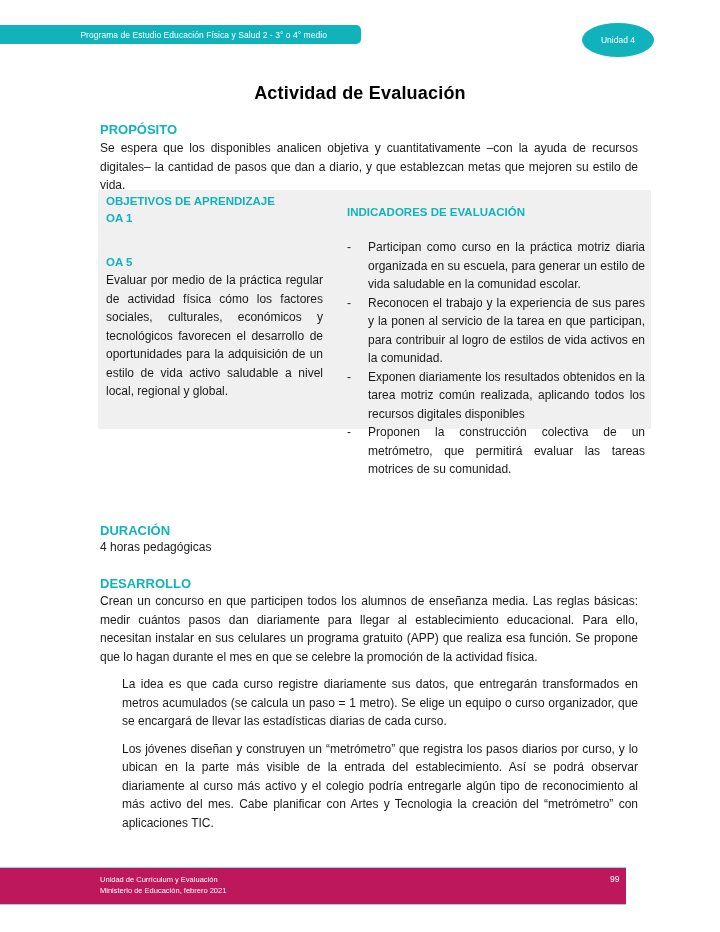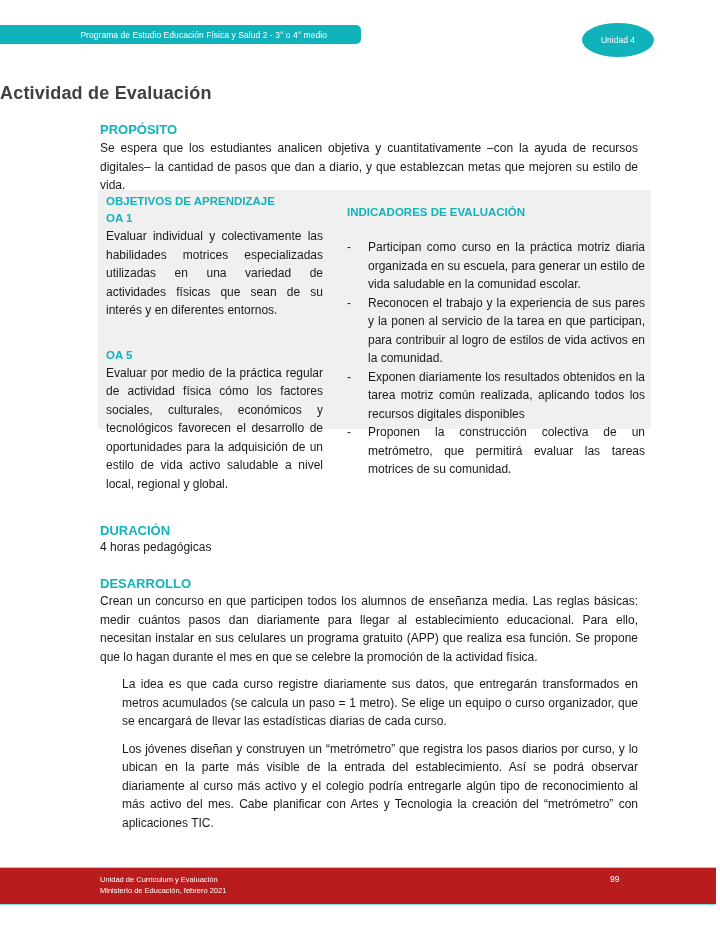--- a/index.html
+++ b/index.html
@@ -48,22 +48,22 @@
     }
     .unit-badge span {
       color: #ffffff;
       font-size: 8.5px;
     }
     .page-title {
       position: absolute;
       left: 0;
       width: 720px;
       top: 83px;
-      text-align: left;
-      color: #404040;
+      text-align: center;
+      color: #000000;
       font-weight: bold;
       font-size: 18px;
       letter-spacing: 0.2px;
     }
     .section-heading {
       color: #10b3bb;
       font-weight: bold;
       font-size: 13px;
       margin: 0;
     }
@@ -138,23 +138,23 @@
       top: 576px;
       width: 538px;
     }
     .desarrollo .section-heading { margin-bottom: 1px; }
     .desarrollo .body-text + .body-text { margin-top: 9px; margin-left: 22px; }
 
     .footer-bar {
       position: absolute;
       left: 0;
       top: 867px;
-      width: 716px;
+      width: 626px;
       height: 36px;
-      background: #b91c1c;
+      background: #be185d;
       border-top: 1px solid #7fe0e4;
       border-bottom: 1px solid #7fe0e4;
     }
     .footer-text {
       position: absolute;
       left: 100px;
       top: 6px;
       color: #ffffff;
       font-size: 7.5px;
       line-height: 11px;
@@ -174,29 +174,28 @@
   <span class="header-title">Programa de Estudio Educación Física y Salud 2 - 3° o 4° medio</span>
 </div>
 <div class="unit-badge">
   <span>Unidad 4</span>
 </div>
 
 <div class="page-title">Actividad de Evaluación</div>
 
 <section class="proposito">
   <h3 class="section-heading">PROPÓSITO</h3>
-  <p class="body-text">Se espera que los estudiantes analicen objetiva y cuantitativamente –con la ayuda de recursos digitales– la cantidad de pasos que dan a diario, y que establezcan metas que mejoren su estilo de vida.</p>
+  <p class="body-text">Se espera que los disponibles analicen objetiva y cuantitativamente –con la ayuda de recursos digitales– la cantidad de pasos que dan a diario, y que establezcan metas que mejoren su estilo de vida.</p>
 </section>
 
 <div class="oa-table">
   <div class="oa-col left">
     <div class="section-heading">OBJETIVOS DE APRENDIZAJE</div>
     <div class="oa-block">
       <div class="section-heading">OA 1</div>
-      <p class="body-text">Evaluar individual y colectivamente las habilidades motrices especializadas utilizadas en una variedad de actividades físicas que sean de su interés y en diferentes entornos.</p>
     </div>
     <div class="oa-block second">
       <div class="section-heading">OA 5</div>
       <p class="body-text">Evaluar por medio de la práctica regular de actividad física cómo los factores sociales, culturales, económicos y tecnológicos favorecen el desarrollo de oportunidades para la adquisición de un estilo de vida activo saludable a nivel local, regional y global.</p>
     </div>
   </div>
   <div class="oa-col right">
     <div class="section-heading">INDICADORES DE EVALUACIÓN</div>
     <ul class="indicator-list">
       <li>

